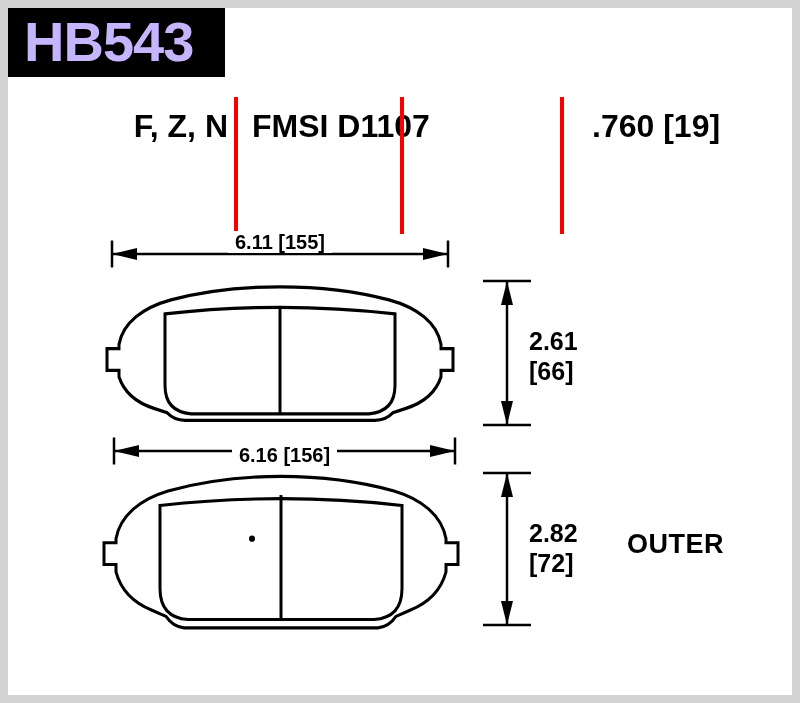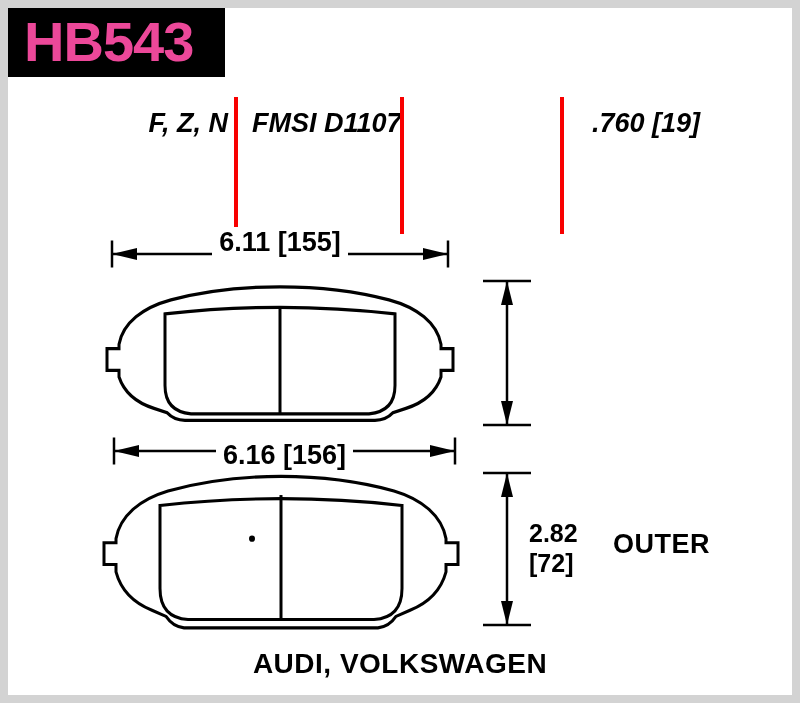--- a/index.html
+++ b/index.html
@@ -2,26 +2,26 @@
 <html><head>
 <meta charset="utf-8">
 <style>
   * { margin: 0; padding: 0; box-sizing: border-box; }
   html, body { background: #ffffff; }
   body { font-family: "Liberation Sans", sans-serif; color: #000; }
   .page { position: relative; width: 800px; height: 703px; background: #d3d3d3; overflow: hidden; }
   .sheet { position: absolute; left: 8px; top: 8px; right: 8px; bottom: 8px; background: #ffffff; }
   .banner {
     position: absolute; left: 8px; top: 8px; width: 217px; height: 69px;
-    background: #000; color: #ec4899; font-weight: 700; font-size: 56px;
+    background: #000; color: #c4b5fd; font-weight: 700; font-size: 56px;
     line-height: 67px; padding-left: 16px; letter-spacing: -1px; white-space: nowrap;
   }
-  .hdr-text { position: absolute; font-weight: 700; font-size: 27px; white-space: nowrap; font-style: italic; }
+  .hdr-text { position: absolute; font-weight: 700; font-size: 32px; white-space: nowrap; }
   .redline { position: absolute; width: 4px; height: 137px; top: 97px; background: #f80000; }
-  .dim-label { position: absolute; font-weight: 700; font-size: 27px; text-align: center; line-height: 30px; }
+  .dim-label { position: absolute; font-weight: 700; font-size: 20px; text-align: center; line-height: 30px; }
   .dim-label span { background: #fff; padding: 0 7px; }
   .vdim-text { position: absolute; font-weight: 700; font-size: 25px; line-height: 30px; white-space: nowrap; }
   .side-label { position: absolute; font-weight: 700; font-size: 27px; letter-spacing: 0.5px; white-space: nowrap; }
   .footer-label { position: absolute; left: 0; width: 800px; top: 648px; text-align: center; font-weight: 700; font-size: 28px; letter-spacing: 0.5px; }
   svg { display: block; position: absolute; }
 </style>
 </head>
 <body>
 
 <div class="page">
@@ -55,20 +55,24 @@
     <line x1="177" y1="27" x2="177" y2="126" stroke="#000" stroke-width="3"></line>
   </svg>
 
   <svg style="left:481px; top:278px;" width="52" height="150" viewBox="0 0 52 150">
     <line x1="2" y1="3" x2="50" y2="3" stroke="#000" stroke-width="2.5"></line>
     <line x1="2" y1="147" x2="50" y2="147" stroke="#000" stroke-width="2.5"></line>
     <line x1="26" y1="3" x2="26" y2="147" stroke="#000" stroke-width="2.5"></line>
     <polygon points="26,3 20,27 32,27" fill="#000"></polygon>
     <polygon points="26,147 20,123 32,123" fill="#000"></polygon>
   </svg>
+  <div class="vdim-text" style="left:529px; top:326px;">
+    <div>2.61</div>
+    <div>[66]</div>
+  </div>
 
   <svg style="left:112px; top:437px;" width="345" height="28" viewBox="0 0 345 28">
     <line x1="2" y1="0.5" x2="2" y2="27.5" stroke="#000" stroke-width="2.5"></line>
     <line x1="343" y1="0.5" x2="343" y2="27.5" stroke="#000" stroke-width="2.5"></line>
     <line x1="2" y1="14" x2="343" y2="14" stroke="#000" stroke-width="2.5"></line>
     <polygon points="2,14 27,8 27,20" fill="#000"></polygon>
     <polygon points="343,14 318,8 318,20" fill="#000"></polygon>
   </svg>
   <div class="dim-label" style="left:112px; top:440px; width:345px;">
     <span>6.16 [156]</span>
@@ -85,16 +89,15 @@
     <line x1="2" y1="3" x2="50" y2="3" stroke="#000" stroke-width="2.5"></line>
     <line x1="2" y1="155" x2="50" y2="155" stroke="#000" stroke-width="2.5"></line>
     <line x1="26" y1="3" x2="26" y2="155" stroke="#000" stroke-width="2.5"></line>
     <polygon points="26,3 20,27 32,27" fill="#000"></polygon>
     <polygon points="26,155 20,131 32,131" fill="#000"></polygon>
   </svg>
   <div class="vdim-text" style="left:529px; top:518px;">
     <div>2.82</div>
     <div>[72]</div>
   </div>
-  <div class="side-label" style="left:613px; top:529px;">OUTER</div>
+  <div class="side-label" style="left:627px; top:529px;">OUTER</div>
 
-  <div class="footer-label">AUDI, VOLKSWAGEN</div>
 </div>
 
 </body></html>

